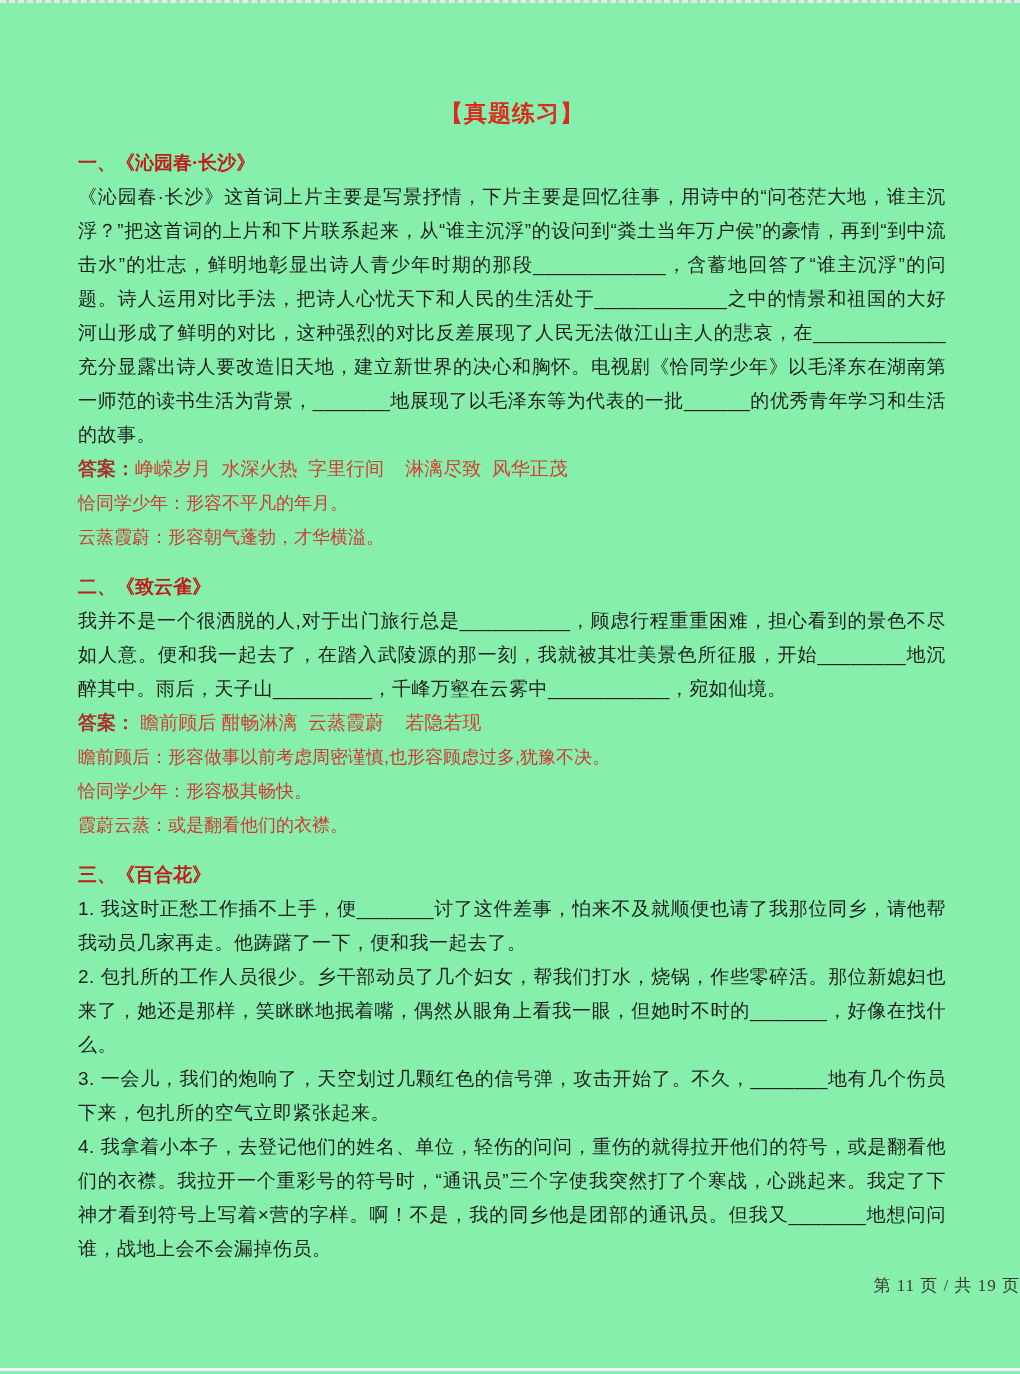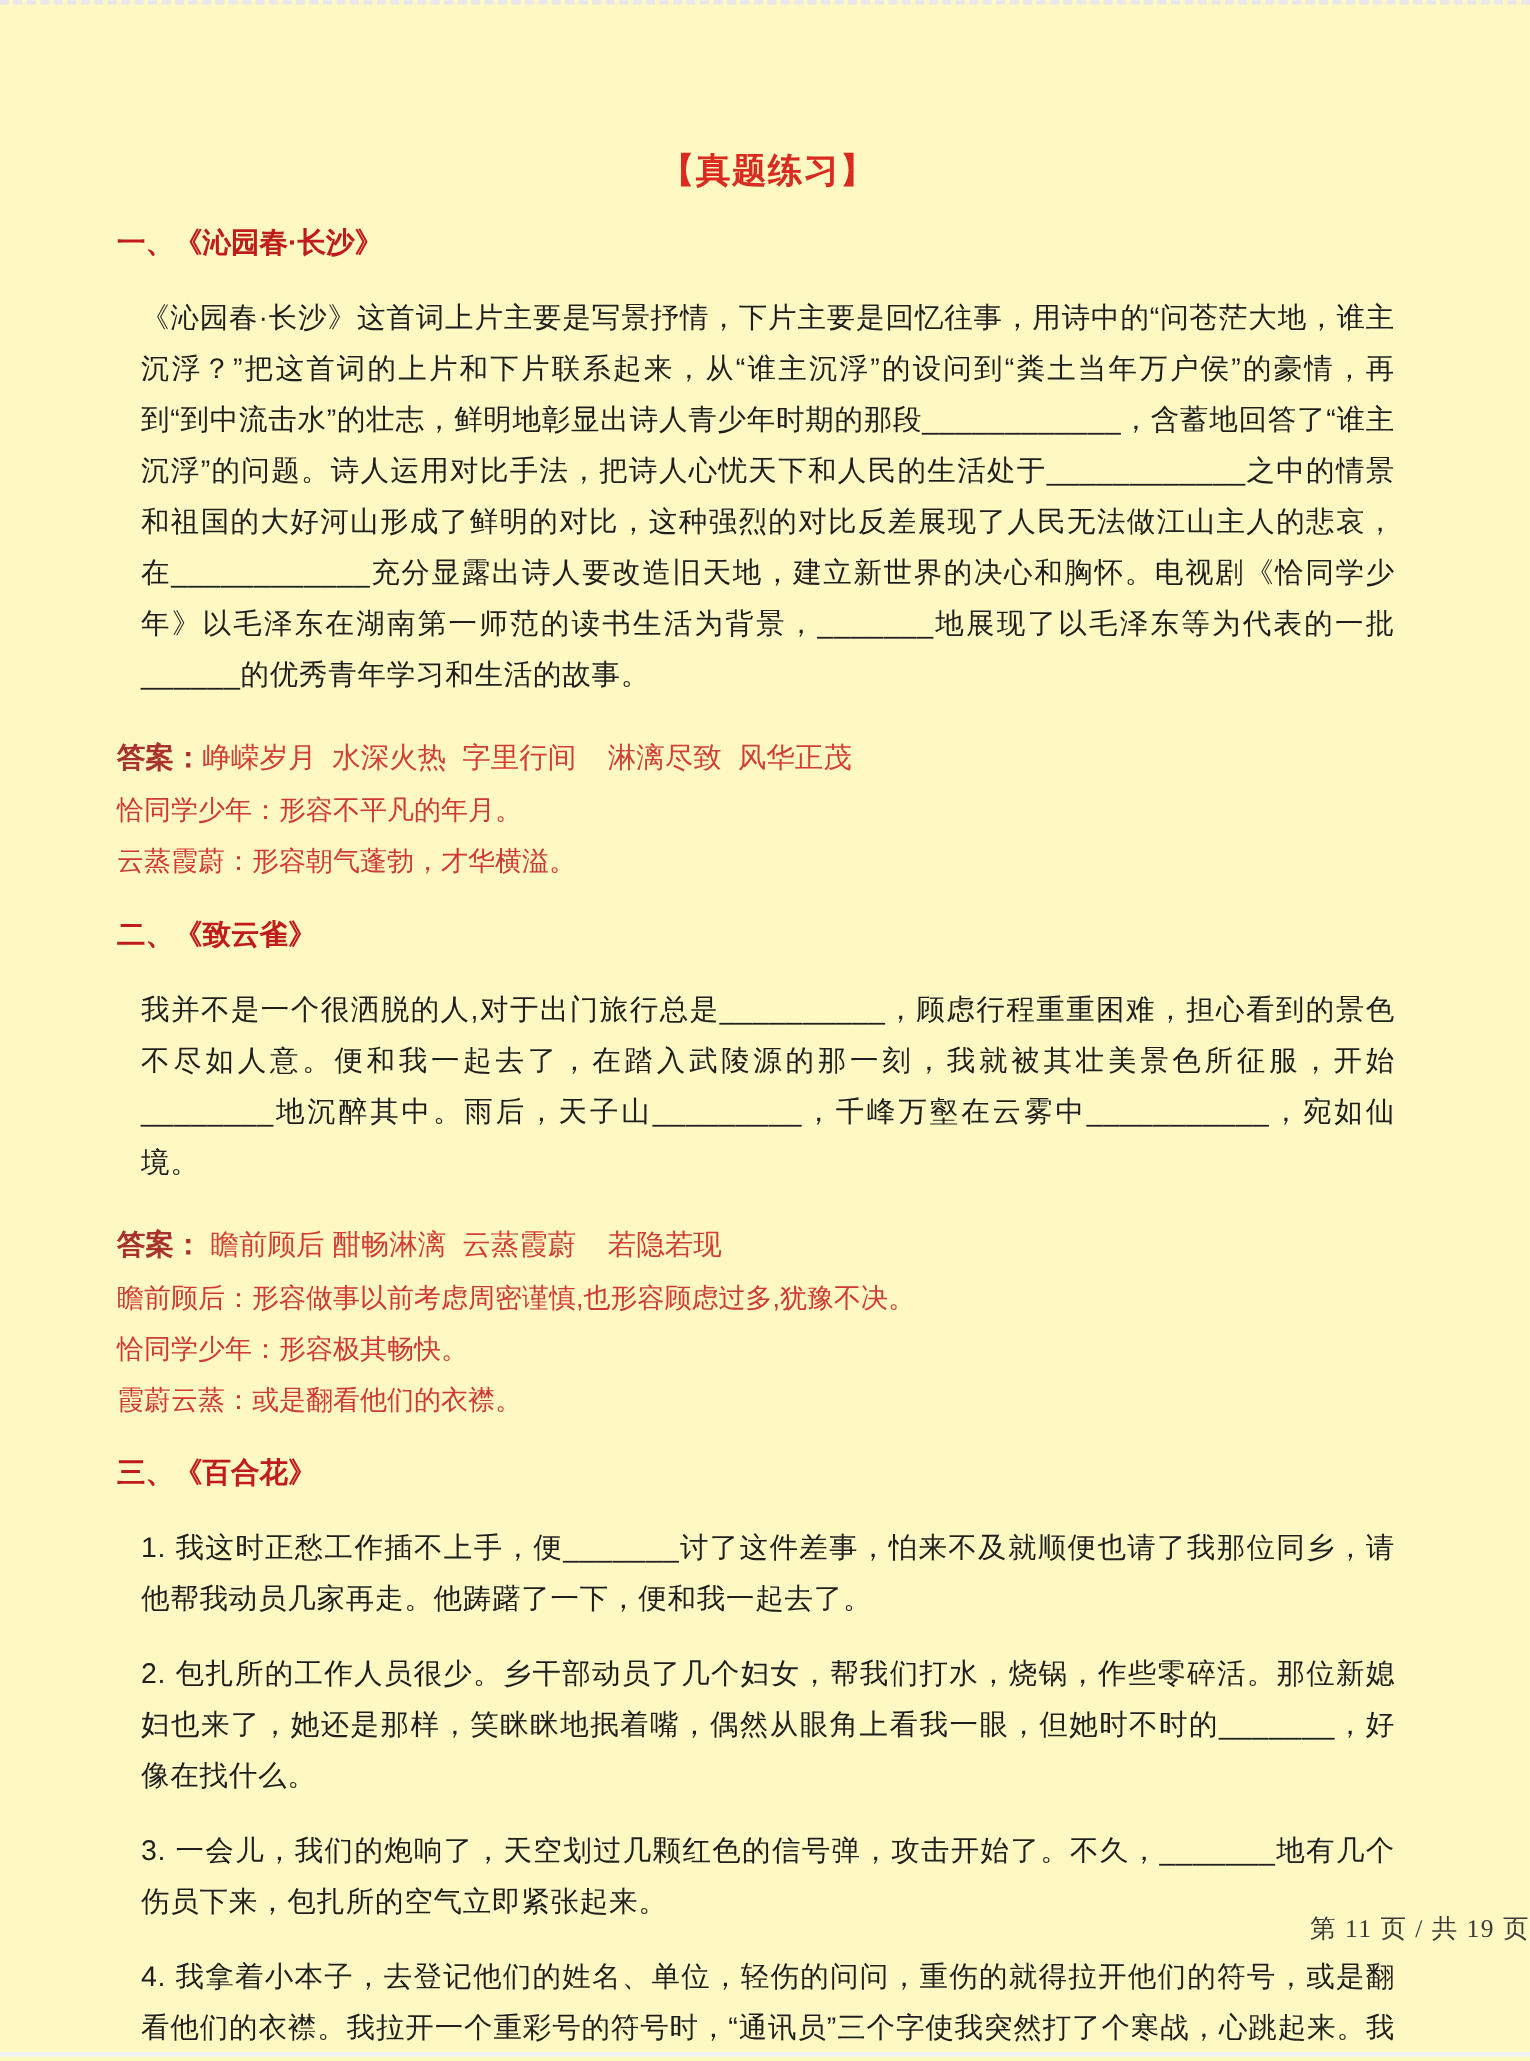--- a/index.html
+++ b/index.html
@@ -4,21 +4,21 @@
 <style>
   html, body {
     margin: 0;
     padding: 0;
     background: #ffffff;
   }
   .page {
     position: relative;
     width: 1020px;
     height: 1374px;
-    background: #fef9c3;
+    background: #86efac;
     overflow: hidden;
     font-family: "Liberation Sans", "DejaVu Sans", sans-serif;
     color: #1f1f1f;
   }
   .edge-top {
     position: absolute;
     top: 0; left: 0; right: 0;
     border-top: 3px dashed #e9e7ec;
   }
   .edge-bottom {
@@ -49,27 +49,26 @@
     line-height: 34px;
     margin-top: 16px;
   }
   .body-para {
     font-size: 19px;
     line-height: 34px;
     text-align: justify;
     text-justify: inter-ideograph;
     color: #1f1f1f;
     letter-spacing: 0.5px;
-    margin: 16px;
+    margin: 0;
   }
   .answer-line {
     font-size: 19px;
     line-height: 34px;
     white-space: pre-wrap;
-    margin-top: 21px;
   }
   .answer-label {
     font-weight: bold;
     color: #a8332e;
   }
   .answer-values {
     color: #d23f34;
   }
   .note-line {
     font-size: 18px;

